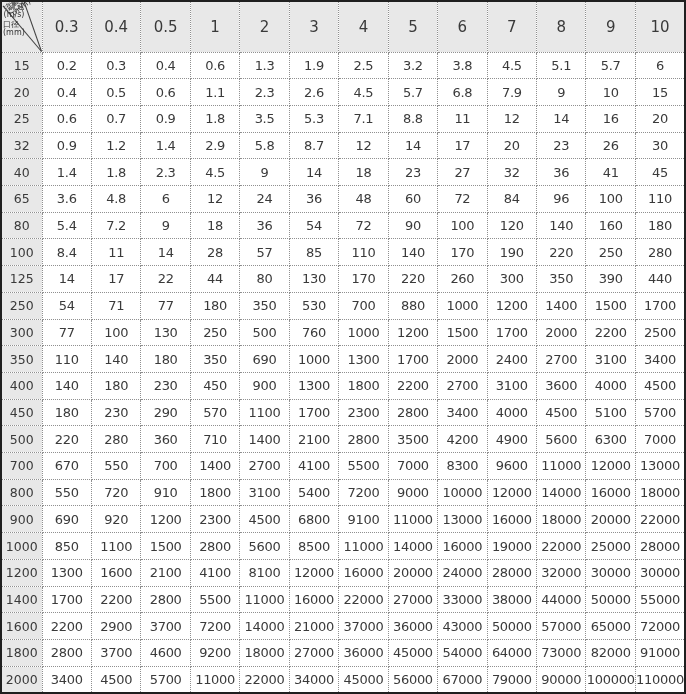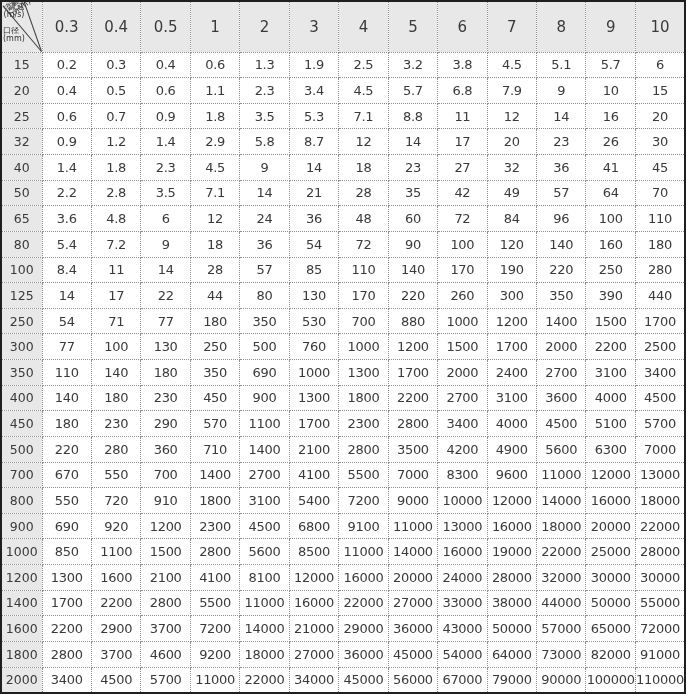--- a/index.html
+++ b/index.html
@@ -49,21 +49,21 @@
   .corner-box { position: absolute; inset: 0; }
   .corner-box svg { position: absolute; left: 0; top: 0; width: 100%; height: 100%; }
   .corner-label {
     position: absolute;
     font-size: 8px; line-height: 1.05;
     color: #333; text-align: left;
     font-weight: 400;
   }
   .lbl-velocity { top: 1px; right: 17px; text-align: right; }
   .lbl-flow { top: 5px; left: 1px; transform: rotate(-38deg); transform-origin: left top; }
-  .lbl-diameter { bottom: 8px; left: 1px; }
+  .lbl-diameter { bottom: 14px; left: 1px; }
 </style>
 </head>
 <body>
 
 <div class="sheet">
   <table class="flow-table">
     <colgroup>
       <col class="diam-col">
     </colgroup>
     <thead>
@@ -122,21 +122,21 @@
           <td class="val-cell">5.7</td>
           <td class="val-cell">6</td>
         </tr>
         <tr>
           <th class="diam-head">20</th>
           <td class="val-cell">0.4</td>
           <td class="val-cell">0.5</td>
           <td class="val-cell">0.6</td>
           <td class="val-cell">1.1</td>
           <td class="val-cell">2.3</td>
-          <td class="val-cell">3.4</td>
+          <td class="val-cell">2.6</td>
           <td class="val-cell">4.5</td>
           <td class="val-cell">5.7</td>
           <td class="val-cell">6.8</td>
           <td class="val-cell">7.9</td>
           <td class="val-cell">9</td>
           <td class="val-cell">10</td>
           <td class="val-cell">15</td>
         </tr>
         <tr>
           <th class="diam-head">25</th>
@@ -180,36 +180,20 @@
           <td class="val-cell">14</td>
           <td class="val-cell">18</td>
           <td class="val-cell">23</td>
           <td class="val-cell">27</td>
           <td class="val-cell">32</td>
           <td class="val-cell">36</td>
           <td class="val-cell">41</td>
           <td class="val-cell">45</td>
         </tr>
         <tr>
-          <th class="diam-head">50</th>
-          <td class="val-cell">2.2</td>
-          <td class="val-cell">2.8</td>
-          <td class="val-cell">3.5</td>
-          <td class="val-cell">7.1</td>
-          <td class="val-cell">14</td>
-          <td class="val-cell">21</td>
-          <td class="val-cell">28</td>
-          <td class="val-cell">35</td>
-          <td class="val-cell">42</td>
-          <td class="val-cell">49</td>
-          <td class="val-cell">57</td>
-          <td class="val-cell">64</td>
-          <td class="val-cell">70</td>
-        </tr>
-        <tr>
           <th class="diam-head">65</th>
           <td class="val-cell">3.6</td>
           <td class="val-cell">4.8</td>
           <td class="val-cell">6</td>
           <td class="val-cell">12</td>
           <td class="val-cell">24</td>
           <td class="val-cell">36</td>
           <td class="val-cell">48</td>
           <td class="val-cell">60</td>
           <td class="val-cell">72</td>
@@ -459,21 +443,21 @@
           <td class="val-cell">55000</td>
         </tr>
         <tr>
           <th class="diam-head">1600</th>
           <td class="val-cell">2200</td>
           <td class="val-cell">2900</td>
           <td class="val-cell">3700</td>
           <td class="val-cell">7200</td>
           <td class="val-cell">14000</td>
           <td class="val-cell">21000</td>
-          <td class="val-cell">29000</td>
+          <td class="val-cell">37000</td>
           <td class="val-cell">36000</td>
           <td class="val-cell">43000</td>
           <td class="val-cell">50000</td>
           <td class="val-cell">57000</td>
           <td class="val-cell">65000</td>
           <td class="val-cell">72000</td>
         </tr>
         <tr>
           <th class="diam-head">1800</th>
           <td class="val-cell">2800</td>

